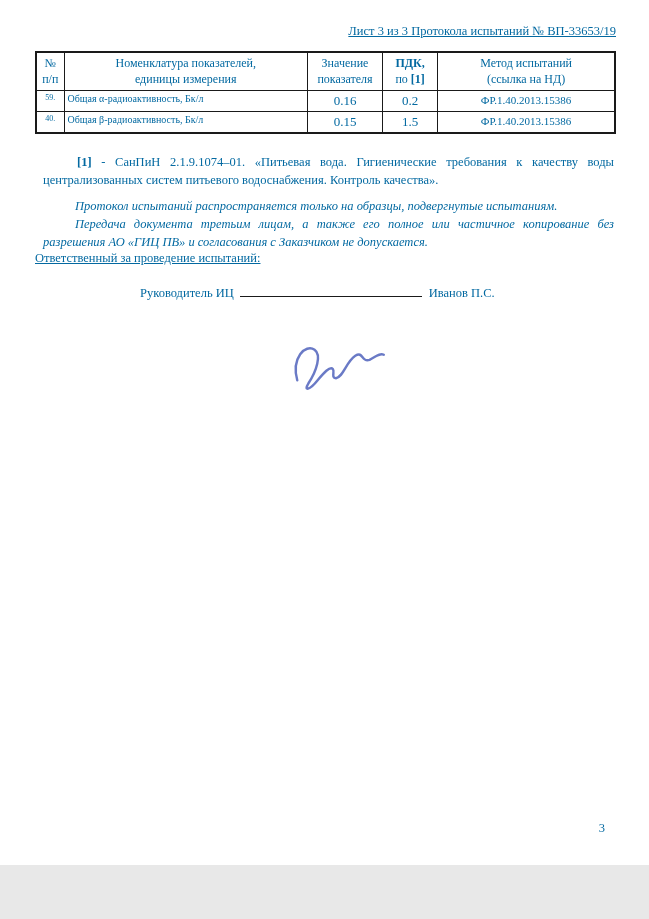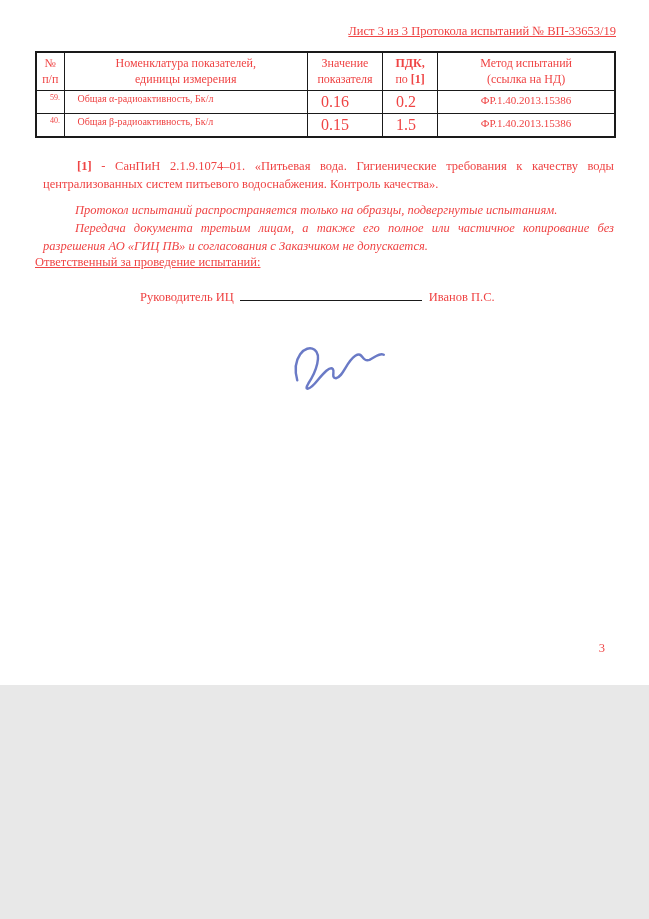--- a/index.html
+++ b/index.html
@@ -1,42 +1,42 @@
 <!DOCTYPE html>
 <html><head>
 <meta charset="utf-8">
 <style>
   html,body{margin:0;padding:0;background:#e8e8e8;}
   .page{
     position:relative;
-    width:649px;height:685px;
+    width:649px;height:865px;
     margin:0 auto;
     background:#ffffff;
     font-family:"Liberation Serif","DejaVu Serif",serif;
-    color:#ef4444;
+    color:#0369a1;
     overflow:hidden;
     box-sizing:border-box;
     padding:24px 33px 0 35px;
   }
   .doc-header{
     text-align:right;
     font-size:12.5px;
     text-decoration:underline;
     margin:0 0 12px 0;
   }
   table.results{
     width:100%;
     border-collapse:collapse;
     border:2px solid #1a1a1a;
     table-layout:fixed;
   }
   table.results th, table.results td{
     border:1px solid #1a1a1a;
     vertical-align:top;
-    padding:2px 13px;
+    padding:2px 3px;
   }
   table.results th{
     font-weight:normal;
     font-size:12px;
     line-height:1.3;
     text-align:center;
     vertical-align:middle;
     padding:3px 2px;
   }
   .col-num{width:28px;}
@@ -48,21 +48,22 @@
     font-size:8px;
     text-align:center;
     padding-top:2px;
   }
   td.cell-name{
     font-size:10px;
     padding-left:5px;
     line-height:1.25;
   }
   td.cell-val, td.cell-lim{
-    font-size:16px;
+    font-size:13px;
+    text-align:center;
   }
   td.cell-met{
     font-size:11px;
     text-align:center;
     line-height:1.4;
     padding:3px 12px;
   }
   .b{font-weight:bold;}
   p.note{
     font-size:12.5px;

